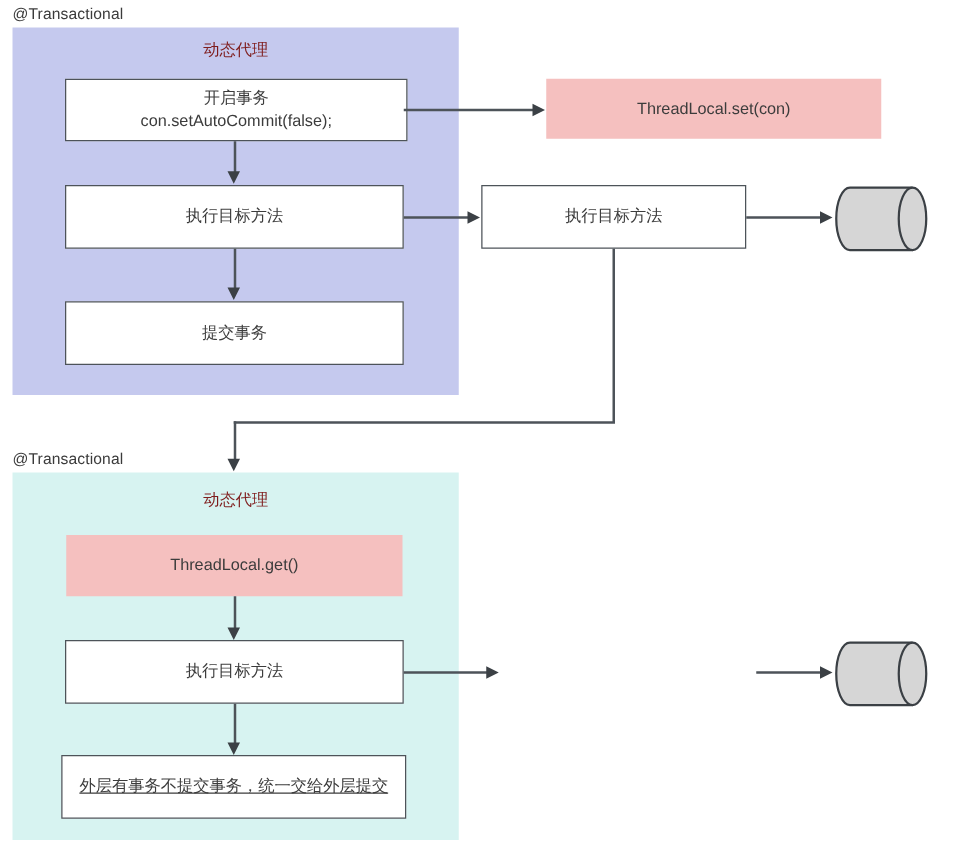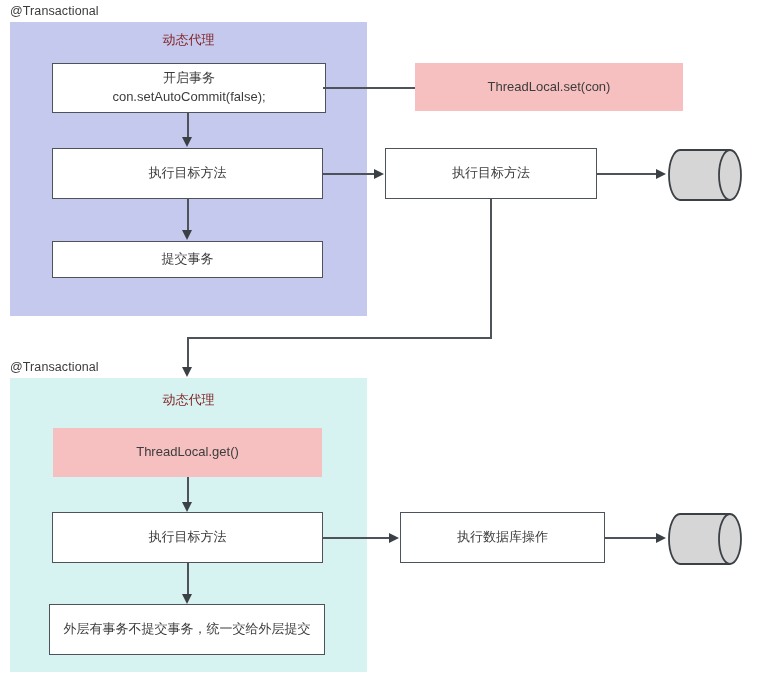--- a/index.html
+++ b/index.html
@@ -96,34 +96,34 @@
     <span>
       <span class="label">开启事务</span>
       <span class="label">con.setAutoCommit(false);</span>
     </span>
   </div>
 
   <div class="node box" style="left:52px; top:148px; width:271px; height:51px;">
     <span class="label">执行目标方法</span>
   </div>
 
-  <div class="node box" style="left:52px; top:241px; width:271px; height:37px;">
+  <div class="node box" style="left:52px; top:241px; width:271px; height:51px;">
     <span class="label">提交事务</span>
   </div>
 
   <div class="edge v" style="left:187px; top:113px; height:25px;"></div>
   <div class="arrowhead down" style="left:182px; top:137px;"></div>
 
   <div class="edge v" style="left:187px; top:199px; height:32px;"></div>
   <div class="arrowhead down" style="left:182px; top:230px;"></div>
 
   <div class="edge h" style="left:323px; top:87px; width:104px;"></div>
   <div class="arrowhead right" style="left:426px; top:82.5px;"></div>
 
-  <div class="node pink" style="left:415px; top:63px; width:268px; height:48px;">
+  <div class="node pink" style="left:437px; top:63px; width:268px; height:48px;">
     <span class="label">ThreadLocal.set(con)</span>
   </div>
 
   <div class="edge h" style="left:323px; top:173px; width:52px;"></div>
   <div class="arrowhead right" style="left:374px; top:168.5px;"></div>
 
   <div class="node box" style="left:385px; top:148px; width:212px; height:51px;">
     <span class="label">执行目标方法</span>
   </div>
 
@@ -155,30 +155,27 @@
   <div class="edge v" style="left:187px; top:477px; height:26px;"></div>
   <div class="arrowhead down" style="left:182px; top:502px;"></div>
 
   <div class="node box" style="left:52px; top:512px; width:271px; height:51px;">
     <span class="label">执行目标方法</span>
   </div>
 
   <div class="edge v" style="left:187px; top:563px; height:32px;"></div>
   <div class="arrowhead down" style="left:182px; top:594px;"></div>
 
-  <div class="node box" style="left:49px; top:604px; width:276px; height:51px;">
+  <div class="node box" style="left:49px; top:604px; width:276px; height:51px;text-decoration:underline;">
     <span class="label">外层有事务不提交事务，统一交给外层提交</span>
   </div>
 
   <div class="edge h" style="left:323px; top:537px; width:67px;"></div>
   <div class="arrowhead right" style="left:389px; top:532.5px;"></div>
 
-  <div class="node box" style="left:400px; top:512px; width:205px; height:51px;">
-    <span class="label">执行数据库操作</span>
-  </div>
 
   <div class="edge h" style="left:605px; top:537px; width:52px;"></div>
   <div class="arrowhead right" style="left:656px; top:532.5px;"></div>
 
   <div class="cyl" style="left:666px; top:511px; width:84px; height:56px;">
     <svg width="84" height="56" viewBox="0 0 84 56">
       <path d="M 14 3 L 64 3 A 11 25 0 0 1 64 53 L 14 53 A 11 25 0 0 1 14 3 Z" fill="#d6d6d6" stroke="#3b4045" stroke-width="1.8"></path>
       <path d="M 64 3 A 11 25 0 0 0 64 53" fill="none" stroke="#3b4045" stroke-width="1.8"></path>
     </svg>
   </div>

